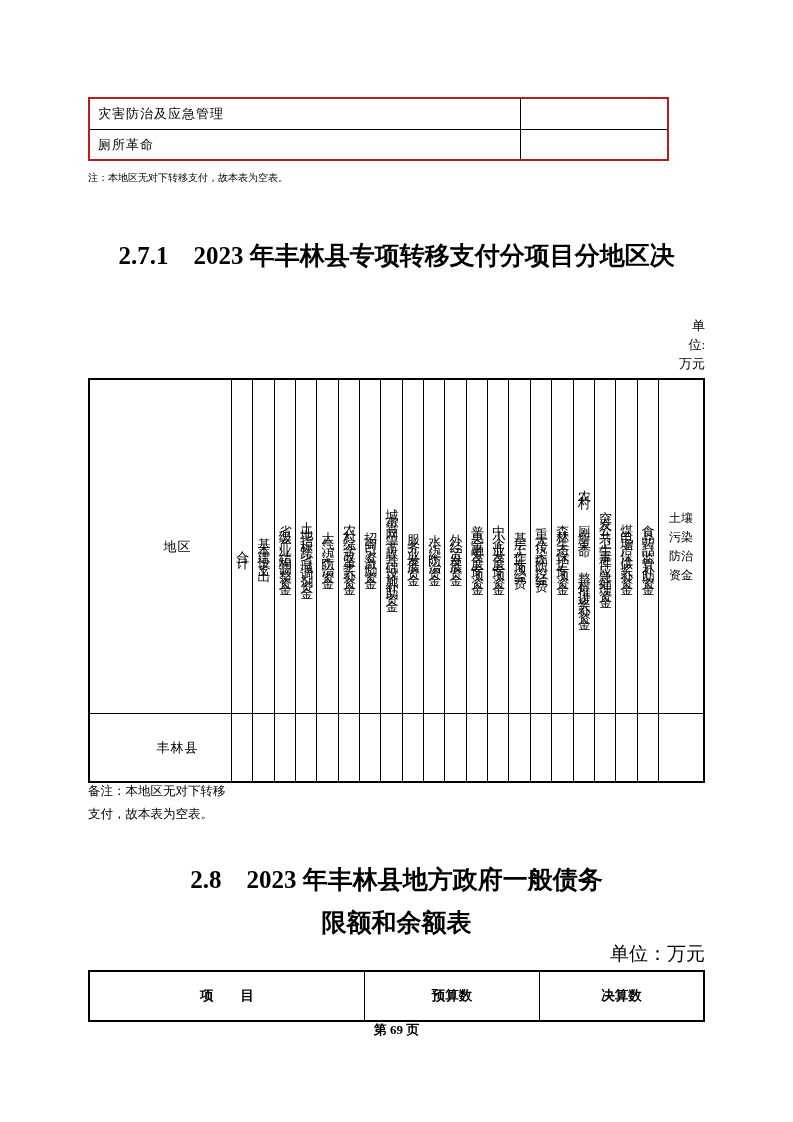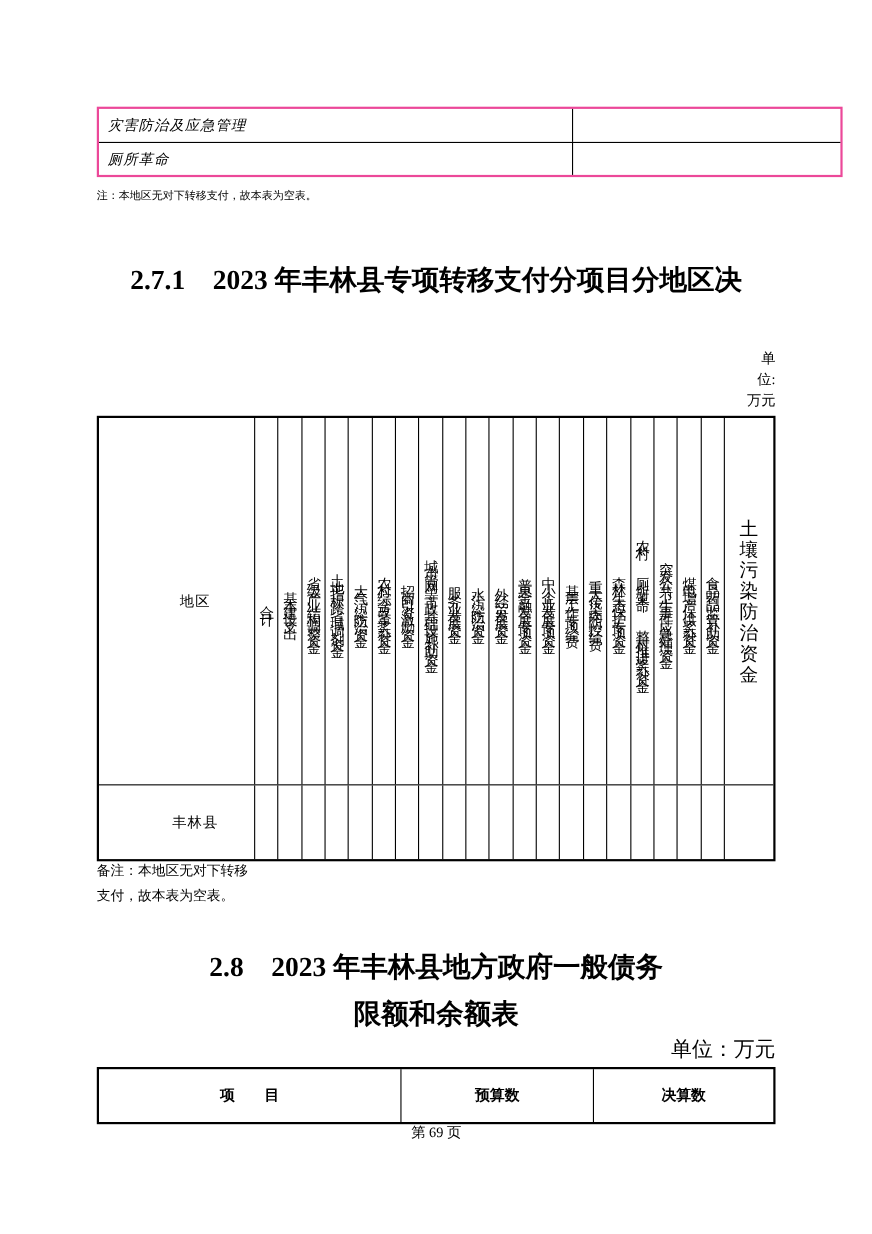--- a/index.html
+++ b/index.html
@@ -5,21 +5,21 @@
   * { margin: 0; padding: 0; box-sizing: border-box; }
   html, body { background: #ffffff; }
   body {
     width: 793px; height: 1122px; position: relative;
     font-family: "Liberation Serif", "DejaVu Serif", serif;
     color: #000;
   }
   .abs { position: absolute; }
 
   
-  .toptable { left: 88px; top: 97px; width: 678px; border: 2px solid #ec4899; font-style: italic; }
+  .toptable { left: 88px; top: 97px; width: 581px; border: 2px solid #b91c1c; }
   .toptable .trow { display: flex; height: 30px; }
   .toptable .trow + .trow { border-top: 1px solid #000; }
   .toptable .tlabel { width: 430px; display: flex; align-items: center; padding-left: 8px; font-size: 13px; letter-spacing: 1px; }
   .toptable .tval { flex: 1; border-left: 1px solid #000; }
 
   .note1 { left: 88px; top: 171px; width: 617px; font-size: 10px; }
 
   
   .sectitle { left: 88px; width: 617px; text-align: center; font-weight: bold; font-size: 25px; line-height: 43px; }
   .title271 { top: 234px; }
@@ -34,32 +34,32 @@
   .ttable .hrow { display: flex; height: 333px; }
   .ttable .drow { display: flex; height: 68px; border-top: 1px solid #000; }
   .ttable .cell { display: flex; align-items: center; justify-content: center; overflow: hidden; }
   .ttable .region { width: 141px; flex: 0 0 141px; font-size: 13px; letter-spacing: 1px; padding-left: 34px; }
   .ttable .vcol { flex: 1 1 0; border-left: 1px solid #000; }
   .ttable .vcol.wide { flex: 0 0 45px; }
   .vtext {
     writing-mode: vertical-rl; text-orientation: upright;
     font-size: 13px; letter-spacing: 6.5px; white-space: nowrap;
   }
-  .wraptext { font-size: 17px; width: 32px; line-height: 19px; text-align: center; word-break: break-all; }
+  .wraptext { font-size: 12px; width: 32px; line-height: 19px; text-align: center; word-break: break-all; }
 
   .note2 { left: 88px; top: 780px; width: 300px; font-size: 12.5px; line-height: 23px; }
 
   
   .btable { left: 88px; top: 970px; width: 617px; height: 52px; border: 2px solid #000; display: flex; }
   .btable .bcell { display: flex; align-items: center; justify-content: center; font-weight: bold; font-size: 13.5px; }
   .btable .c1 { width: 274px; flex: 0 0 274px; }
   .btable .c2 { width: 175px; flex: 0 0 175px; border-left: 1px solid #000; }
   .btable .c3 { flex: 1; border-left: 1px solid #000; }
 
-  .pagefooter { left: 88px; top: 1021px; width: 617px; text-align: center; font-size: 13px; }
+  .pagefooter { left: 88px; top: 1021px; width: 617px; text-align: center; font-size: 13px; font-weight: bold; }
 </style>
 </head>
 <body>
 
 <div>
 
   <div class="abs toptable">
     <div class="trow">
       <div class="tlabel">灾害防治及应急管理</div>
       <div class="tval"></div>

